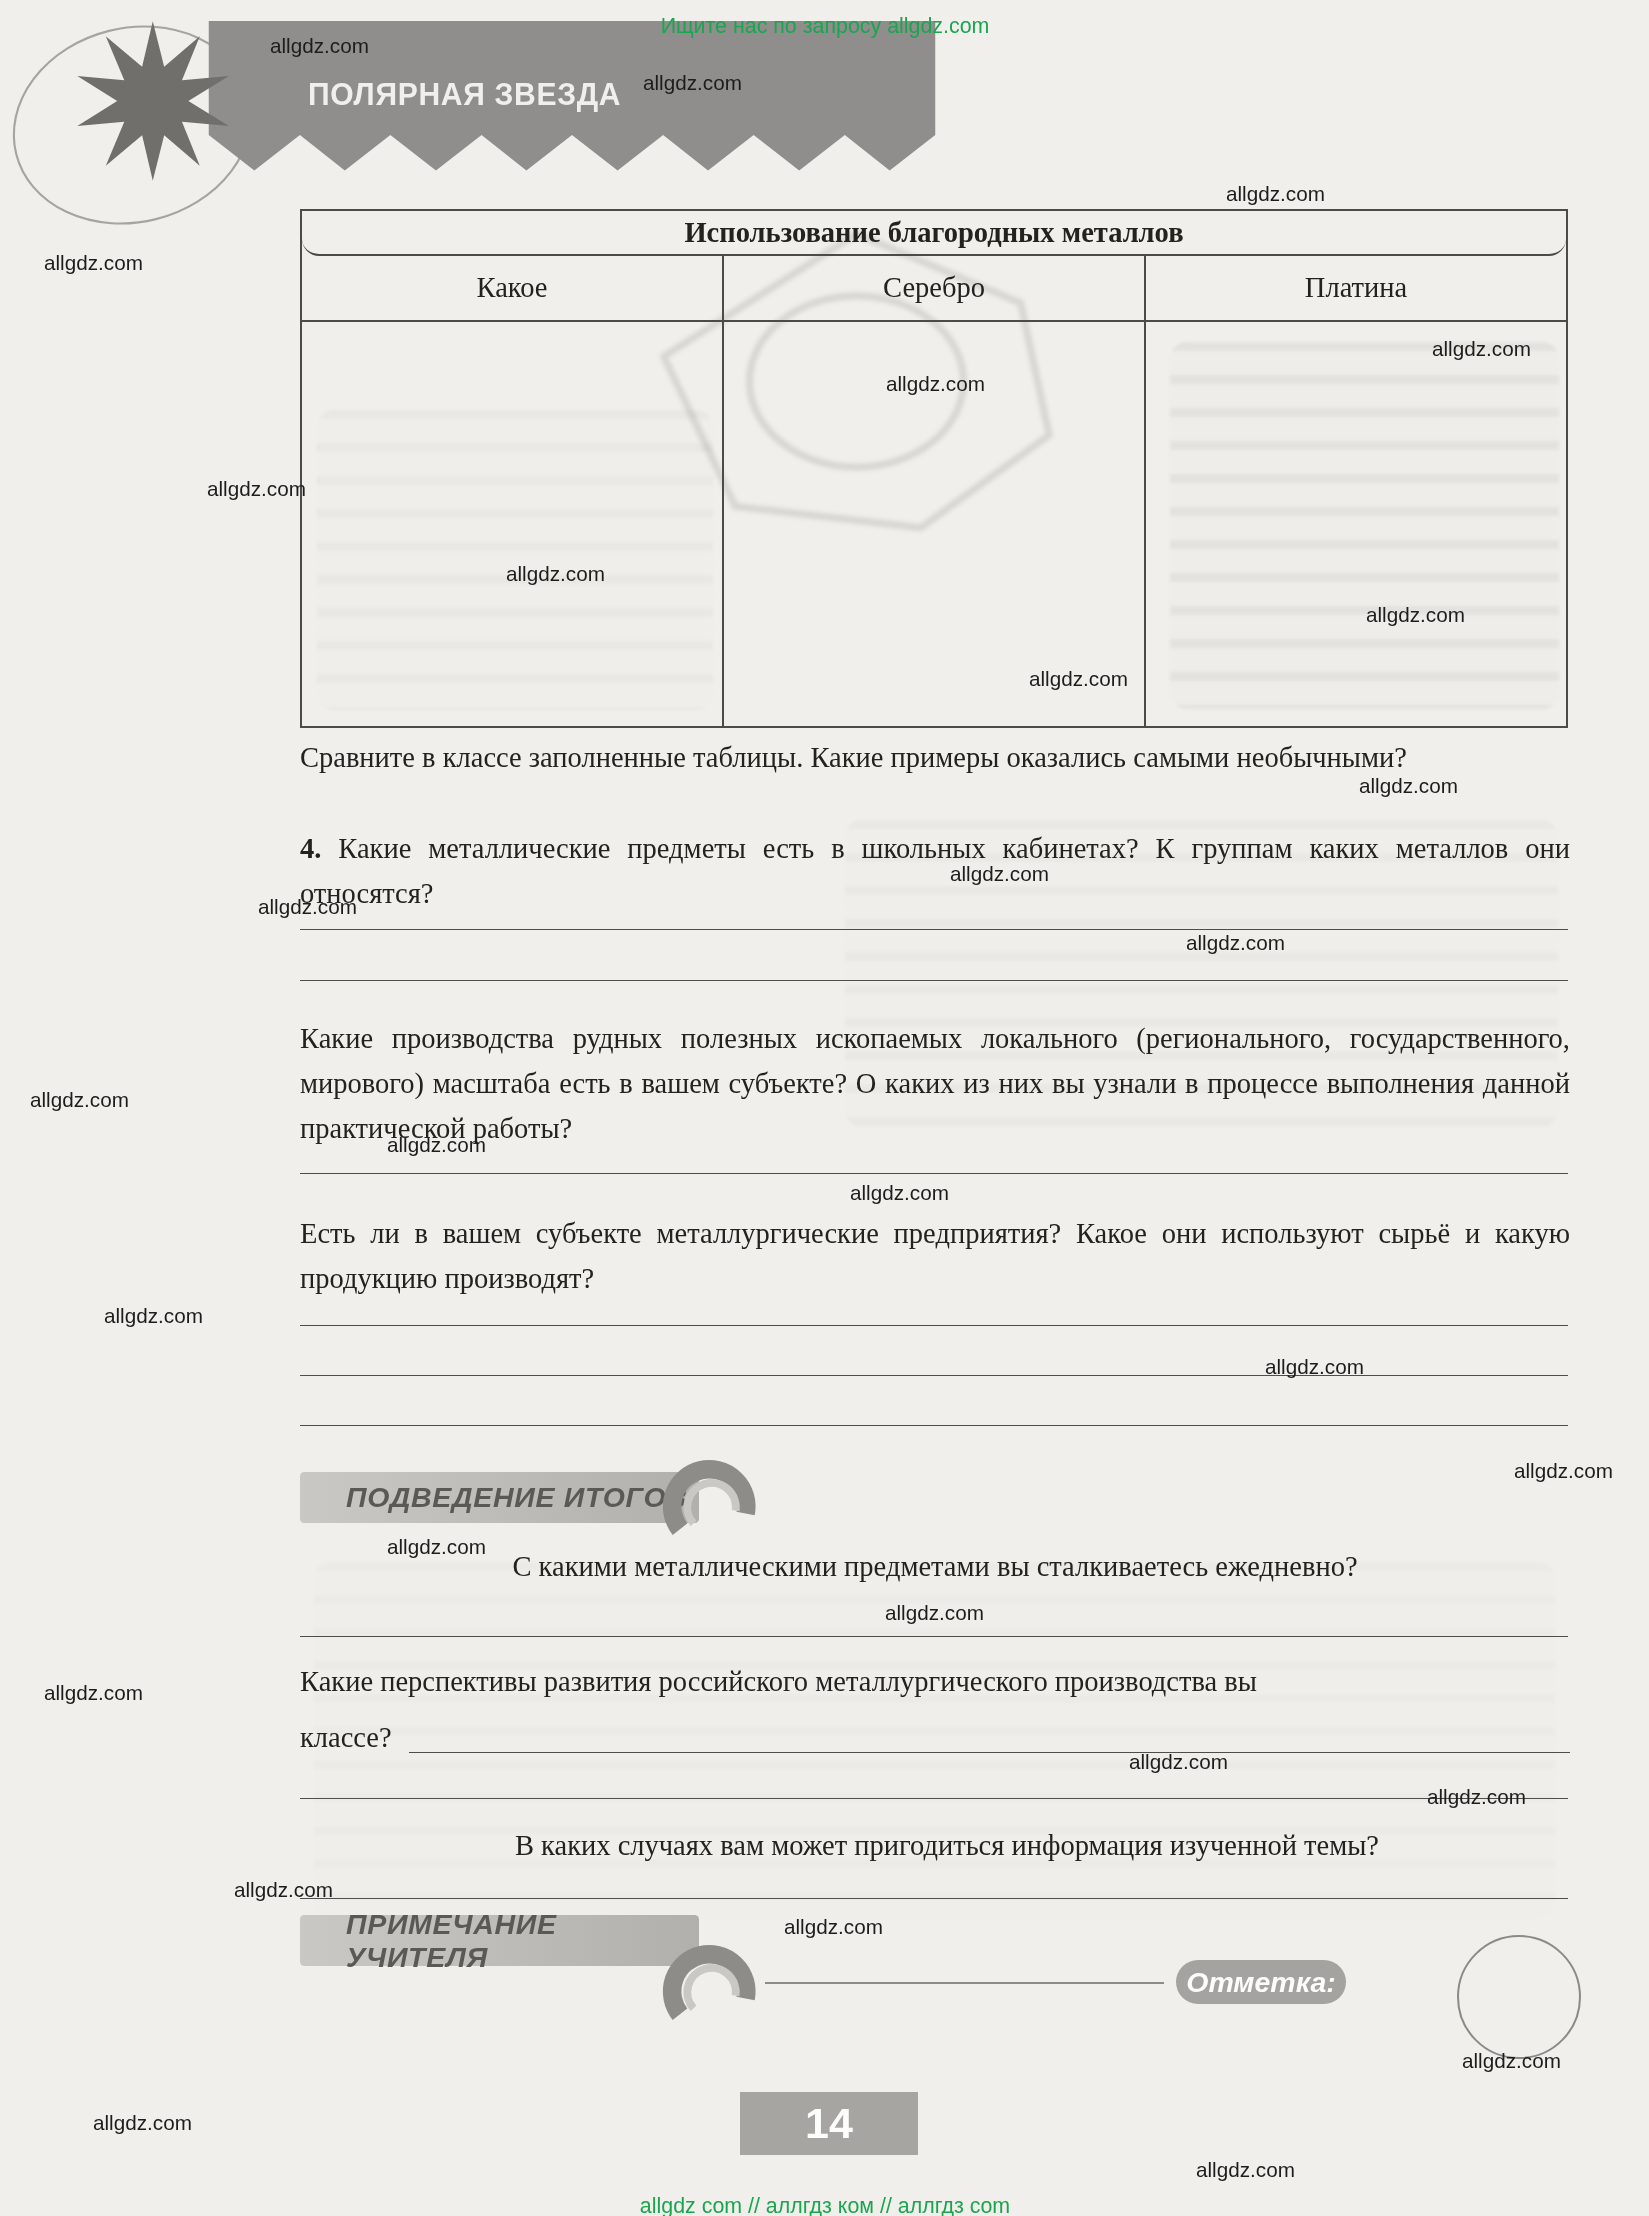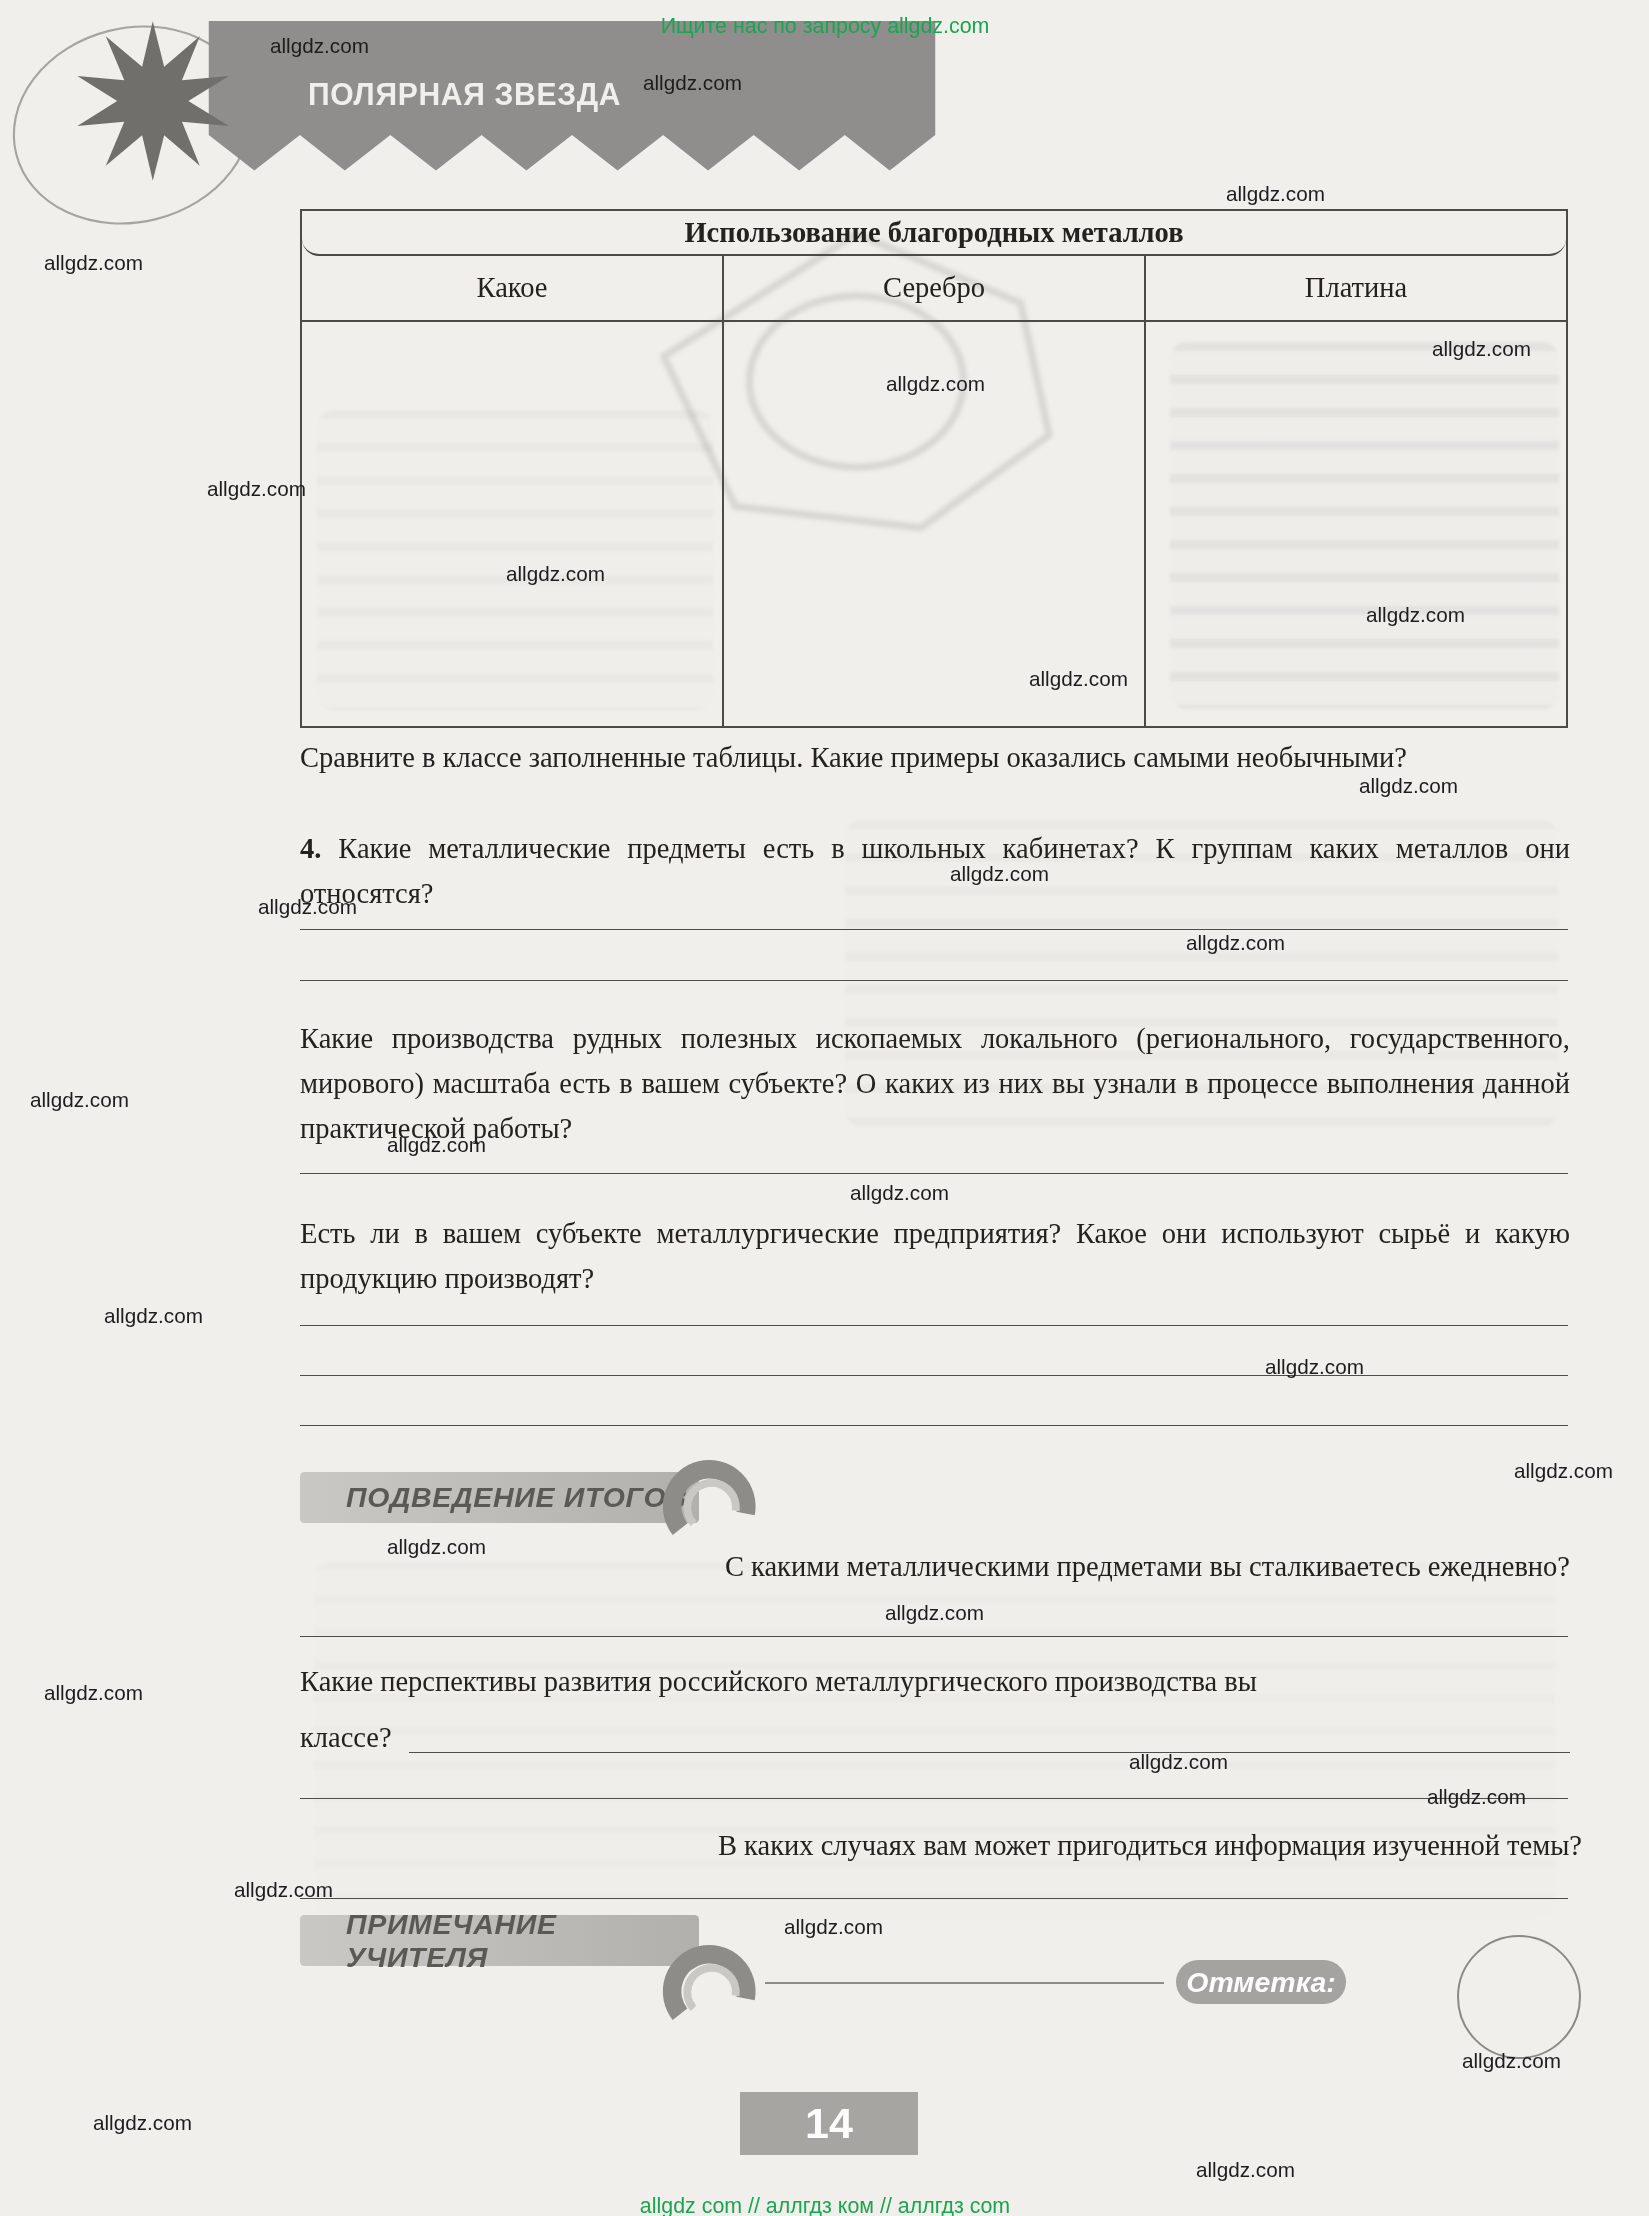--- a/index.html
+++ b/index.html
@@ -38,21 +38,21 @@
   .t-head{display:flex;height:64px;border-bottom:2.1px solid #4c4b48;}
   .t-hcell{flex:1;display:flex;align-items:center;justify-content:center;font-size:28.5px;border-right:2.1px solid #4c4b48;}
   .t-hcell:last-child{border-right:none;}
   .t-body{display:flex;flex:1;}
   .t-bcell{flex:1;border-right:2.1px solid #4c4b48;}
   .t-bcell:last-child{border-right:none;}
 
   
   .para{position:absolute;left:300px;width:1270px;font-size:28.5px;line-height:45px;
         text-align:justify;color:#23221f;z-index:5;}
-  .para.single{text-align:right;}
+  .para.single{text-align:center;}
   #p-compare{top:735px;}
   #p-q4{top:826px;}
   #p-deposits{top:1016px;}
   #p-enterprises{top:1211px;}
   #p-daily{top:1544px;}
   #p-prospects{top:1659px;text-align:left;}
   #p-useful{top:1823px;margin-left:12px;}
   .q-num{font-weight:bold;}
   .line2{display:flex;align-items:flex-end;margin-top:11.4px;}
   .inline-rule{flex:1;margin:0 0 7.1px 17px;border-bottom:1.4px solid #4e4d4a;height:0;}

